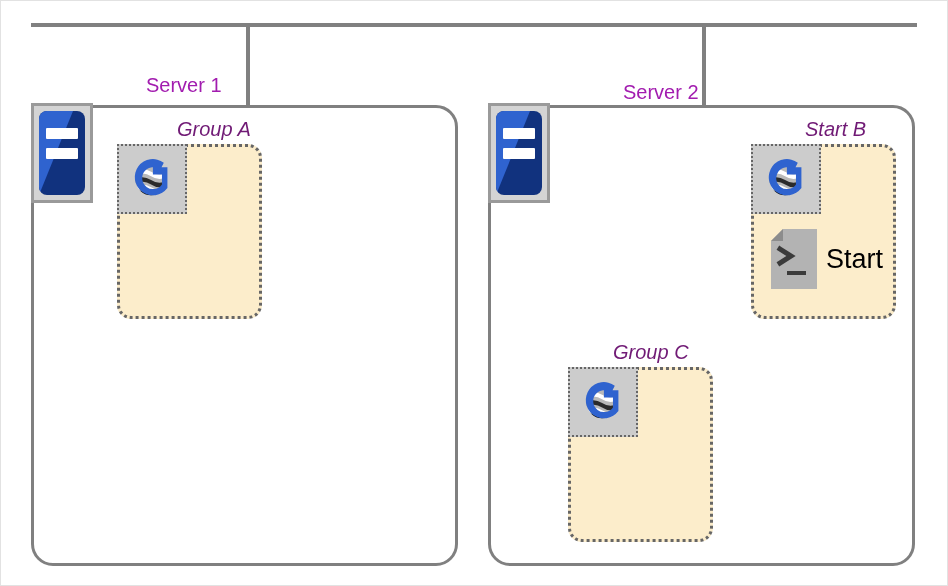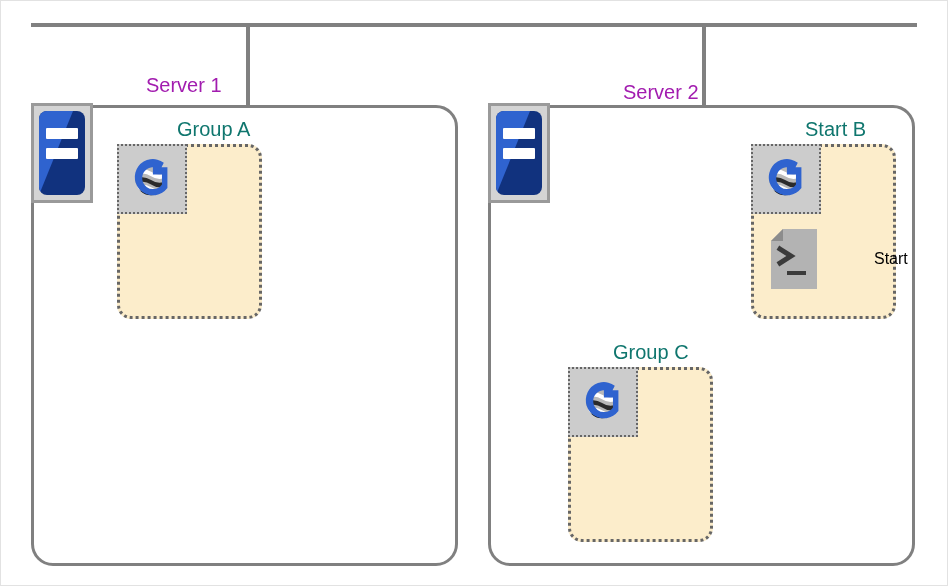--- a/index.html
+++ b/index.html
@@ -118,23 +118,24 @@
     border-radius: 14px;
     box-sizing: border-box;
   }
   #group-a-box { left: 116px; top: 143px; width: 145px; height: 175px; }
   #group-b-box { left: 750px; top: 143px; width: 145px; height: 175px; }
   #group-c-box { left: 567px; top: 366px; width: 145px; height: 175px; }
 
   .group-label {
     position: absolute;
     font-size: 20px;
-    color: #0f766e;
+    color: #701a75;
     white-space: nowrap;
     line-height: 1;
+    font-style: italic;
   }
   #group-a-label { left: 176px; top: 118px; }
   #group-b-label { left: 804px; top: 118px; }
   #group-c-label { left: 612px; top: 341px; }
 
   
   .gz-cell {
     position: absolute;
     width: 70px;
     height: 70px;
@@ -161,25 +162,24 @@
   #start-item { left: 770px; top: 228px; }
 
   .script-icon {
     position: relative;
     width: 46px;
     height: 60px;
     display: block;
   }
 
   .script-label {
-    font-size: 16px;
+    font-size: 27px;
     color: #000000;
     white-space: nowrap;
     line-height: 1;
-    margin-left: 48px;
   }
 </style>
 </head>
 <body>
 
 <div id="canvas">
 
   <div class="bus-line bus-h"></div>
   <div class="bus-line bus-v1"></div>
   <div class="bus-line bus-v2"></div>

